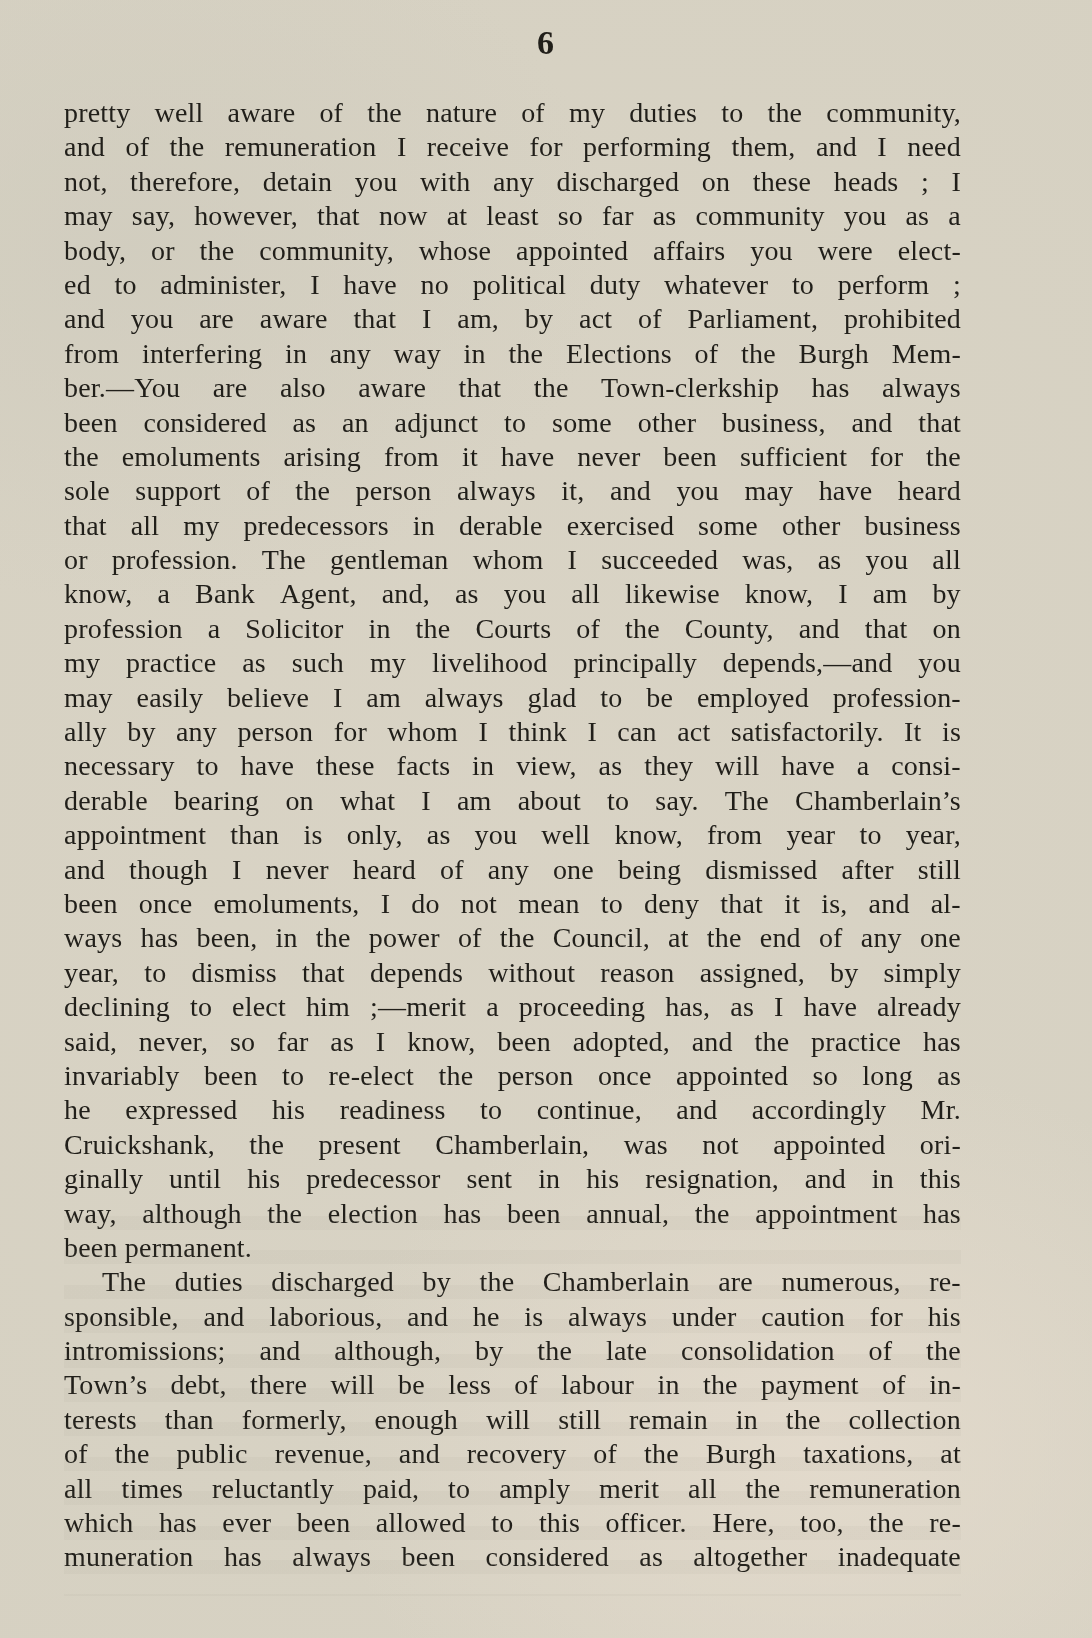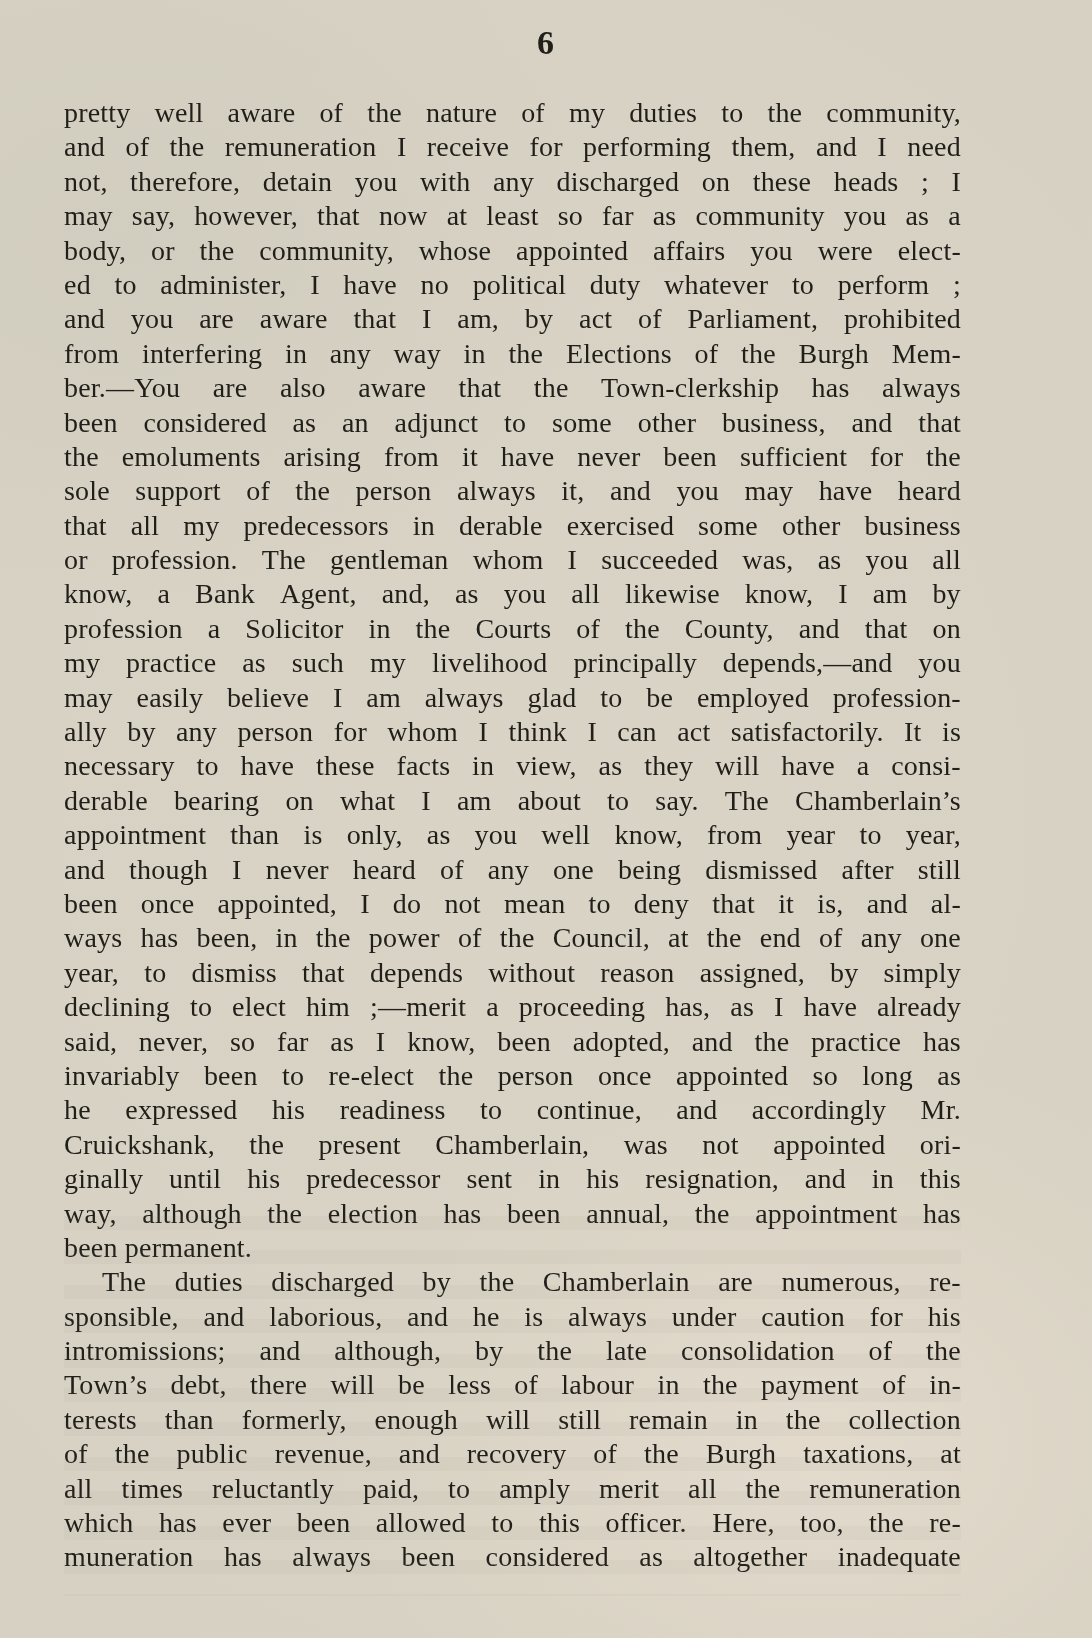--- a/index.html
+++ b/index.html
@@ -380,21 +380,21 @@
         <span>any</span>
         <span>one</span>
         <span>being</span>
         <span>dismissed</span>
         <span>after</span>
         <span>still</span>
       </div>
       <div class="line just">
         <span>been</span>
         <span>once</span>
-        <span>appointed,</span>
+        <span>emoluments,</span>
         <span>I</span>
         <span>do</span>
         <span>not</span>
         <span>mean</span>
         <span>to</span>
         <span>deny</span>
         <span>that</span>
         <span>it</span>
         <span>is,</span>
         <span>and</span>

